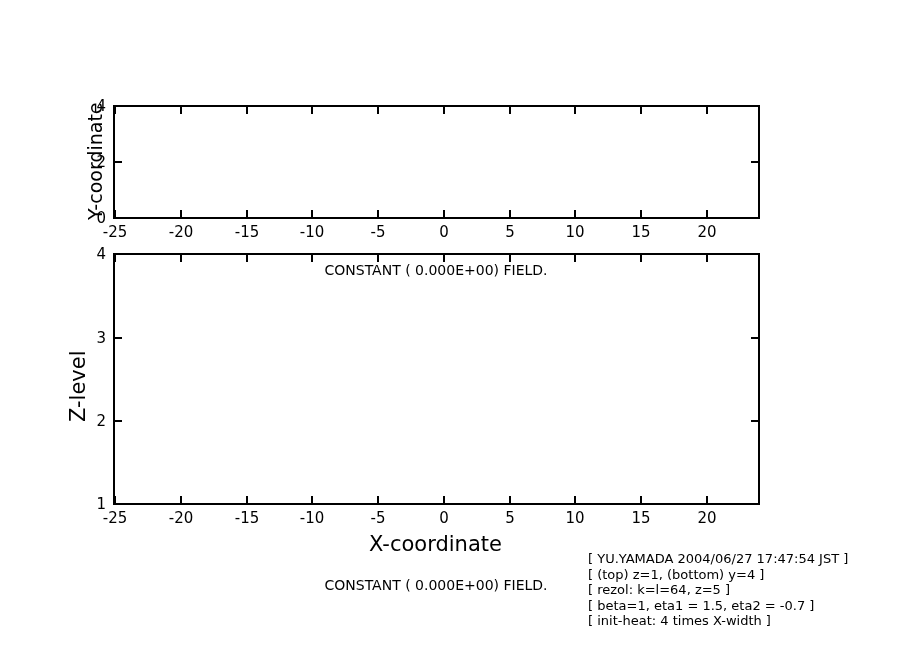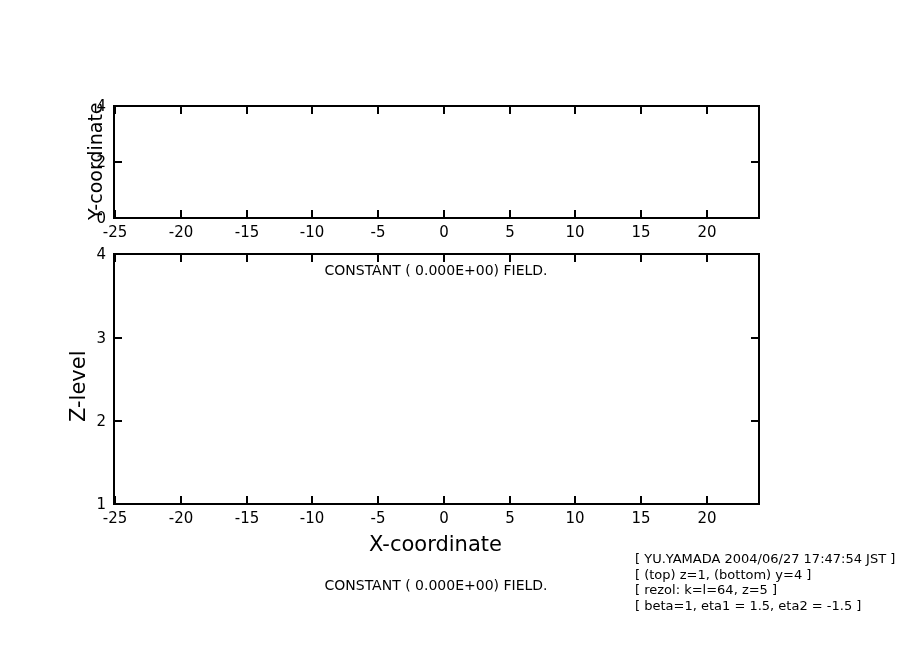--- a/index.html
+++ b/index.html
@@ -79,21 +79,21 @@
   }
 
   #info-block {
     position: absolute;
     left: 588px;
     top: 551px;
     font-size: 13px;
     line-height: 15.5px;
     white-space: nowrap;
   }
-  #info-block div { white-space: nowrap; margin-left: 47px; }
+  #info-block div { white-space: nowrap; }
 
 </style>
 </head>
 <body>
 
 <div class="plot-frame" id="panel-top"></div>
 
 <div class="tick tick-h" style="left:113px; top:217px; width:9px;"></div>
 <div class="tick tick-h" style="left:113px; top:161px; width:9px;"></div>
 <div class="tick tick-h" style="left:113px; top:105px; width:9px;"></div>
@@ -193,14 +193,15 @@
 
 <div class="axis-title vertical" style="left:66px; top:422px; font-size:21px;">Z-level</div>
 <div class="axis-title" style="left:369px; top:532px; font-size:21px;text-align:center;">X-coordinate</div>
 
 <div class="panel-caption" style="left:436px; top:577px;">CONSTANT ( 0.000E+00) FIELD.</div>
 
 <div id="info-block">
   <div>[ YU.YAMADA 2004/06/27 17:47:54 JST ]</div>
   <div>[ (top) z=1, (bottom) y=4 ]</div>
   <div>[ rezol: k=l=64, z=5 ]</div>
-  <div>[ beta=1, eta1 = 1.5, eta2 = -1.5 ]</div>
+  <div>[ beta=1, eta1 = 1.5, eta2 = -0.7 ]</div>
+  <div>[ init-heat: 4 times X-width ]</div>
 </div>
 
 </body></html>

